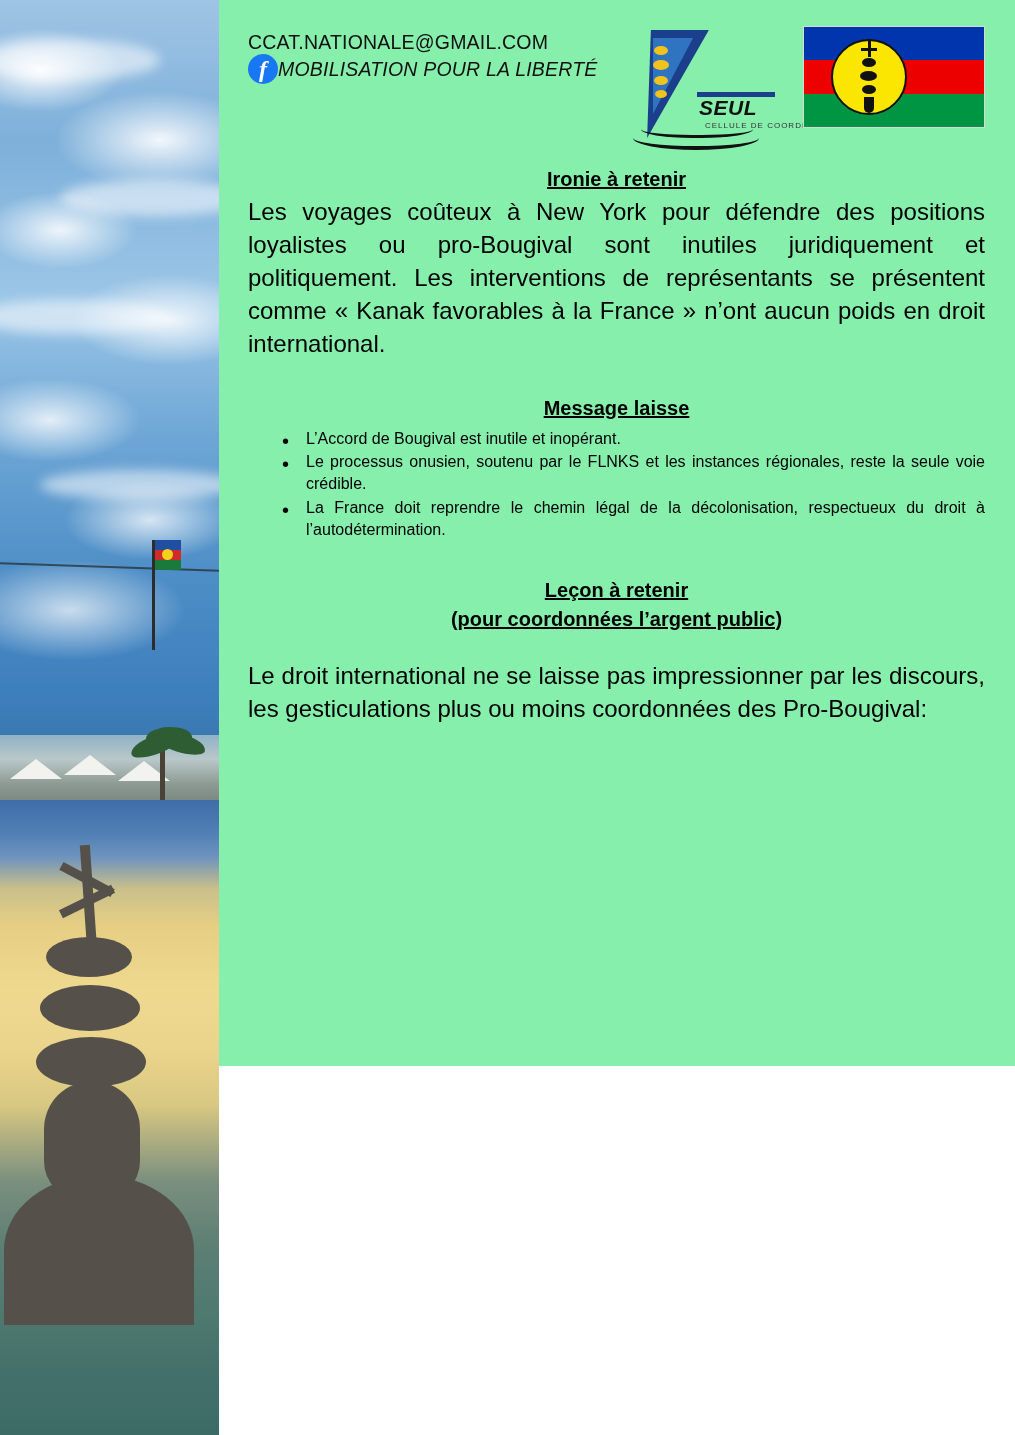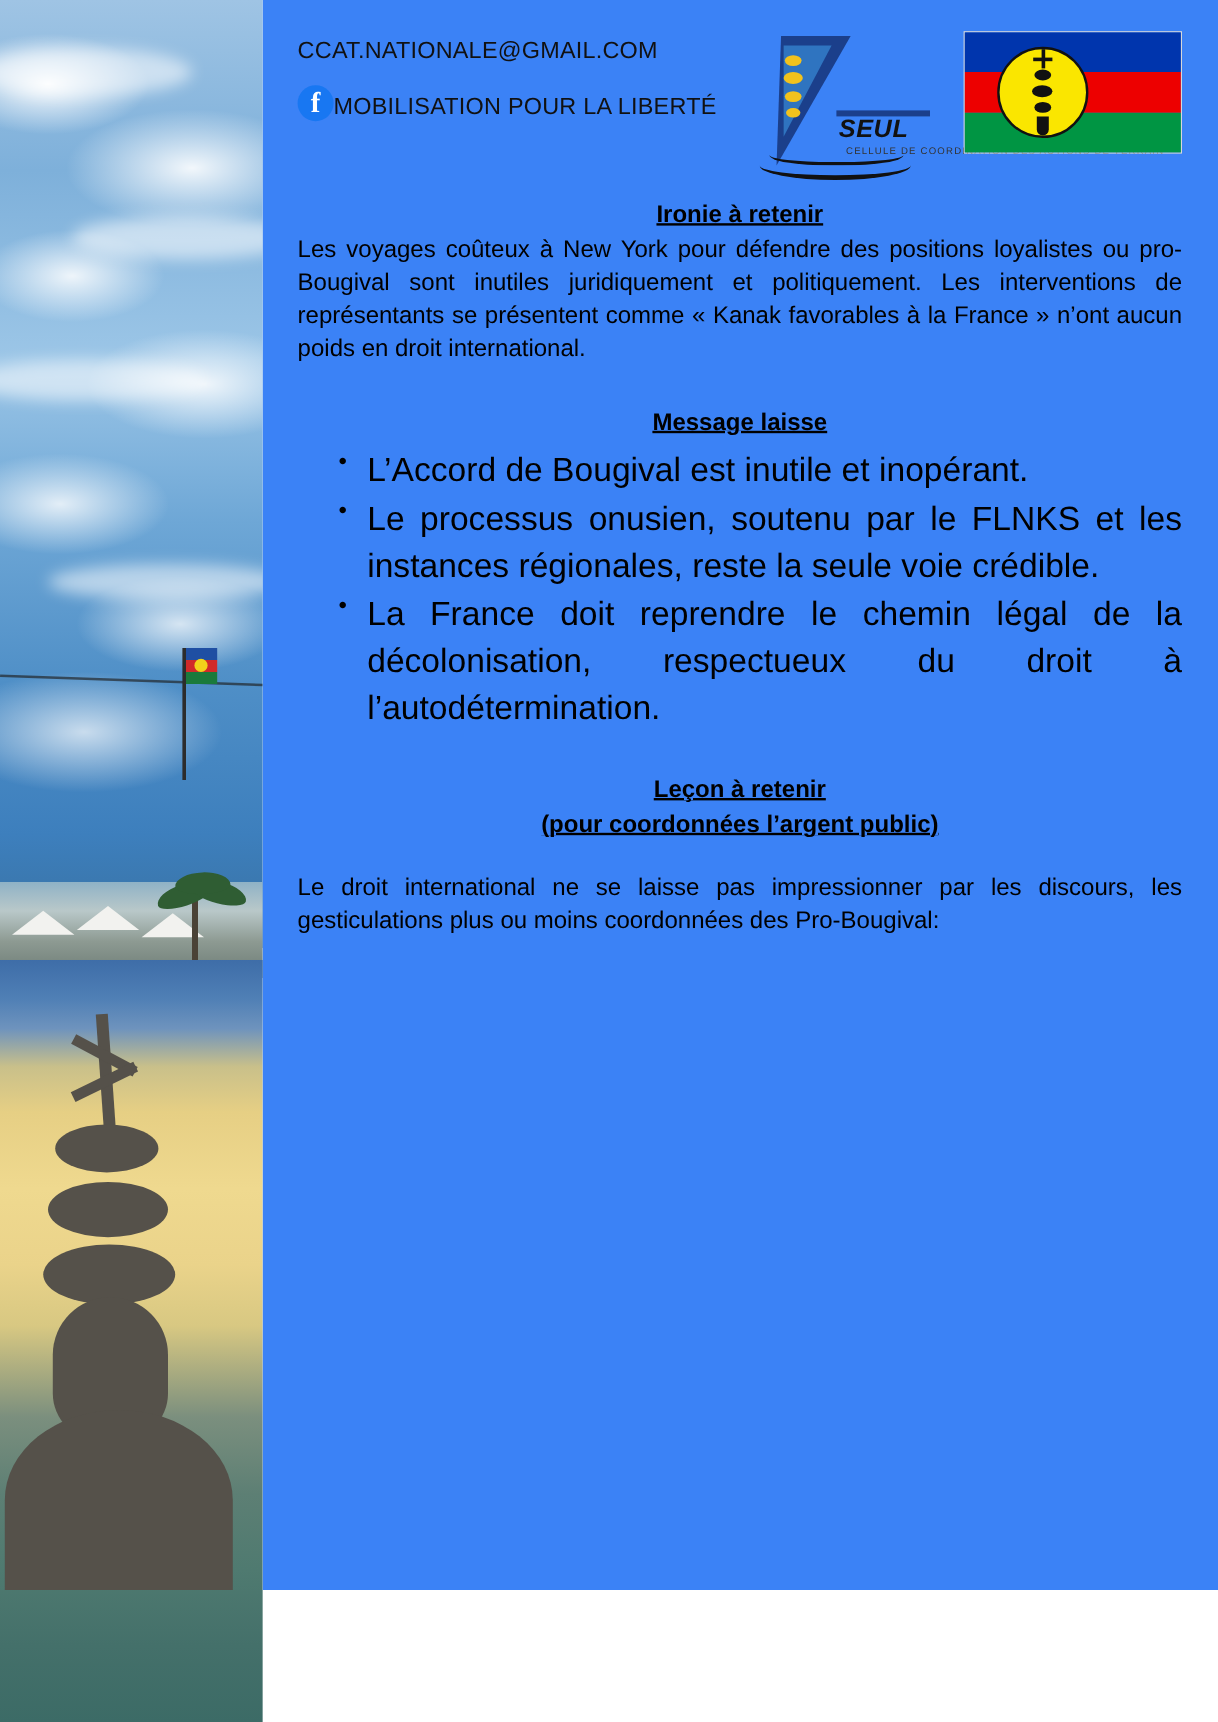--- a/index.html
+++ b/index.html
@@ -126,46 +126,46 @@
     width: 219px; height: 2px;
     background: rgba(30,30,30,.65);
     transform: rotate(2deg);
   }
 
   
   .doc {
     position: absolute;
     left: 219px; top: 0;
     width: 796px;
-    height: 1325px;
-    background: #3b82f6;
+    height: 1066px;
+    background: #86efac;
     box-sizing: border-box;
     padding: 22px 30px 0 29px;
   }
 
   .header {
     display: flex;
     align-items: flex-start;
     justify-content: space-between;
     height: 118px;
   }
   .header-left {
     padding-top: 9px;
   }
   .email-line {
     font-size: 19.5px;
     letter-spacing: .2px;
     color: #111;
     white-space: nowrap;
   }
   .fb-line {
-    margin-top: 17px;
     display: flex;
-    align-items: flex-end;
+    align-items: center;
     white-space: nowrap;
+    font-style: italic;
   }
   .fb-icon {
     width: 30px; height: 30px;
     border-radius: 50%;
     background: #1877F2;
     position: relative;
     flex: 0 0 auto;
   }
   .fb-icon::after {
     content: "f";
@@ -300,39 +300,39 @@
   .content { margin-top: 26px; }
   h2.section-title {
     font-size: 20px;
     font-weight: bold;
     text-align: center;
     text-decoration: underline;
     margin: 0 0 2px 0;
     line-height: 1.35;
   }
   p.para {
-    font-size: 20px;
+    font-size: 24px;
     line-height: 1.38;
     text-align: justify;
     text-justify: inter-word;
     margin: 0;
   }
   p.para-left {
     font-size: 20px;
     line-height: 1.38;
     text-align: left;
     margin: 0;
   }
   ul.bullets {
     margin: 6px 0 0 0;
     padding-left: 58px;
     list-style: none;
   }
   ul.bullets li {
-    font-size: 28px;
+    font-size: 16px;
     line-height: 1.4;
     text-align: justify;
     position: relative;
     margin-bottom: 1px;
   }
   ul.bullets li::before {
     content: "•";
     position: absolute;
     left: -24px;
     top: -1px;

